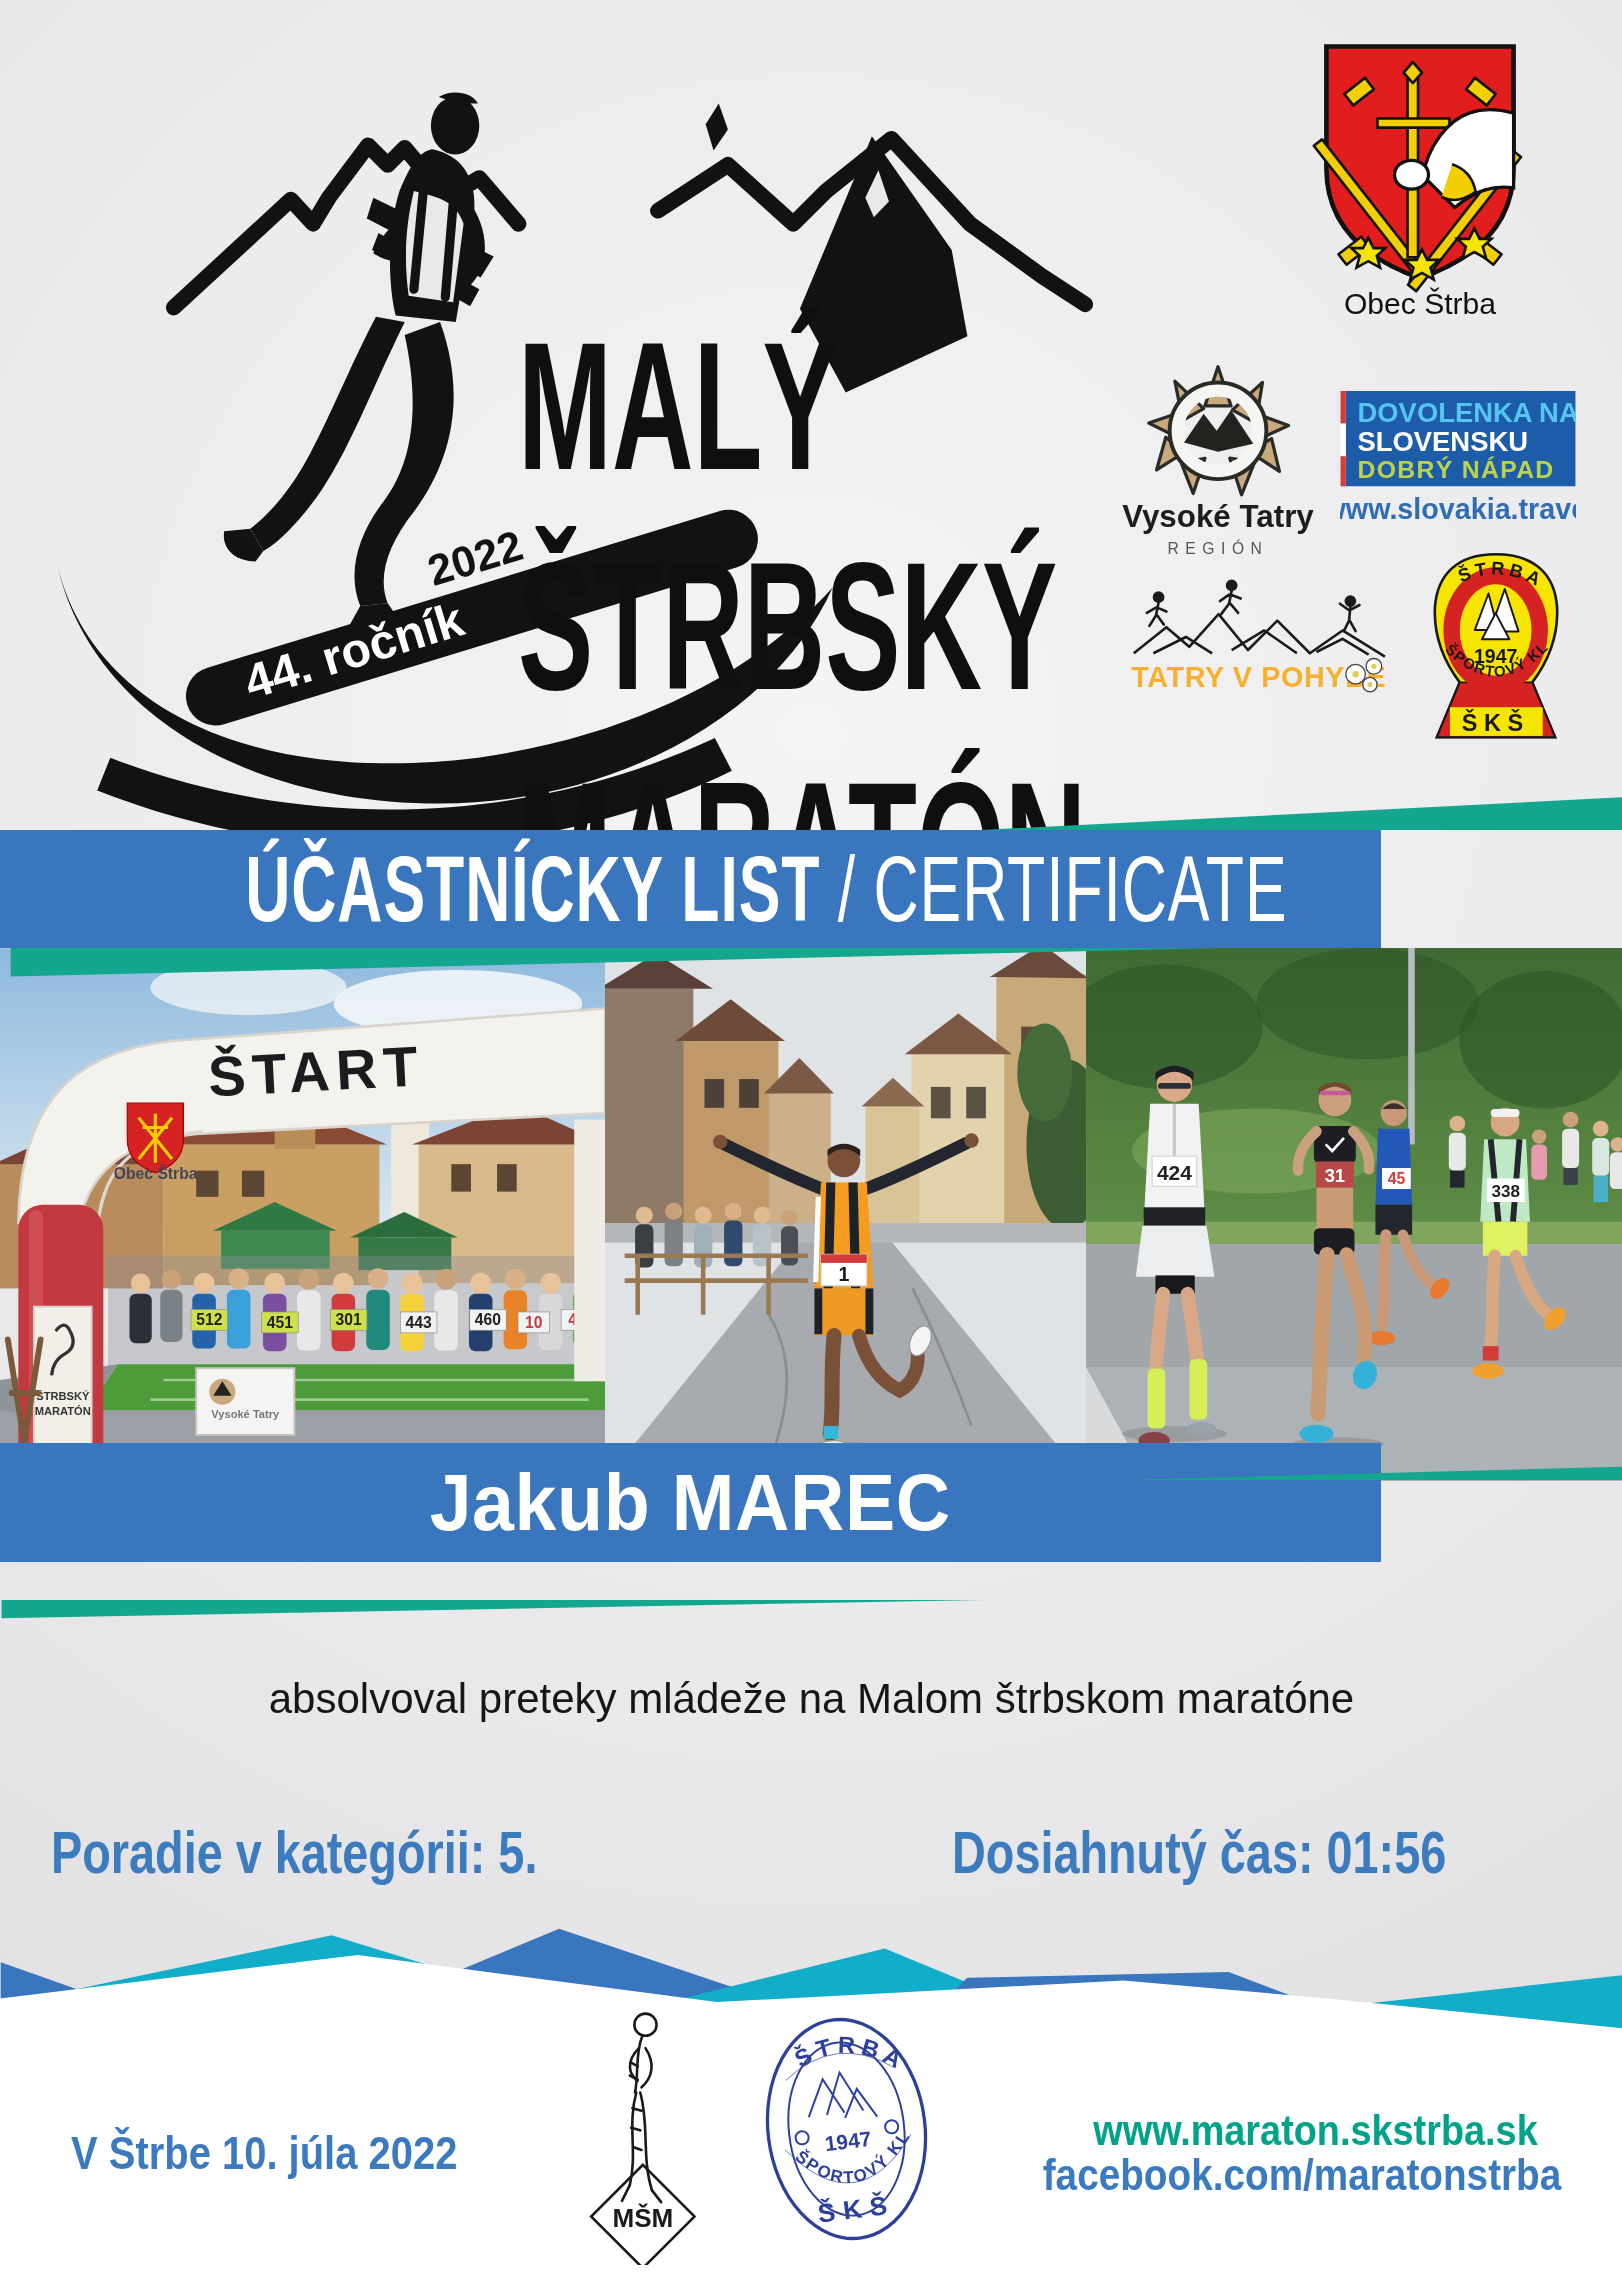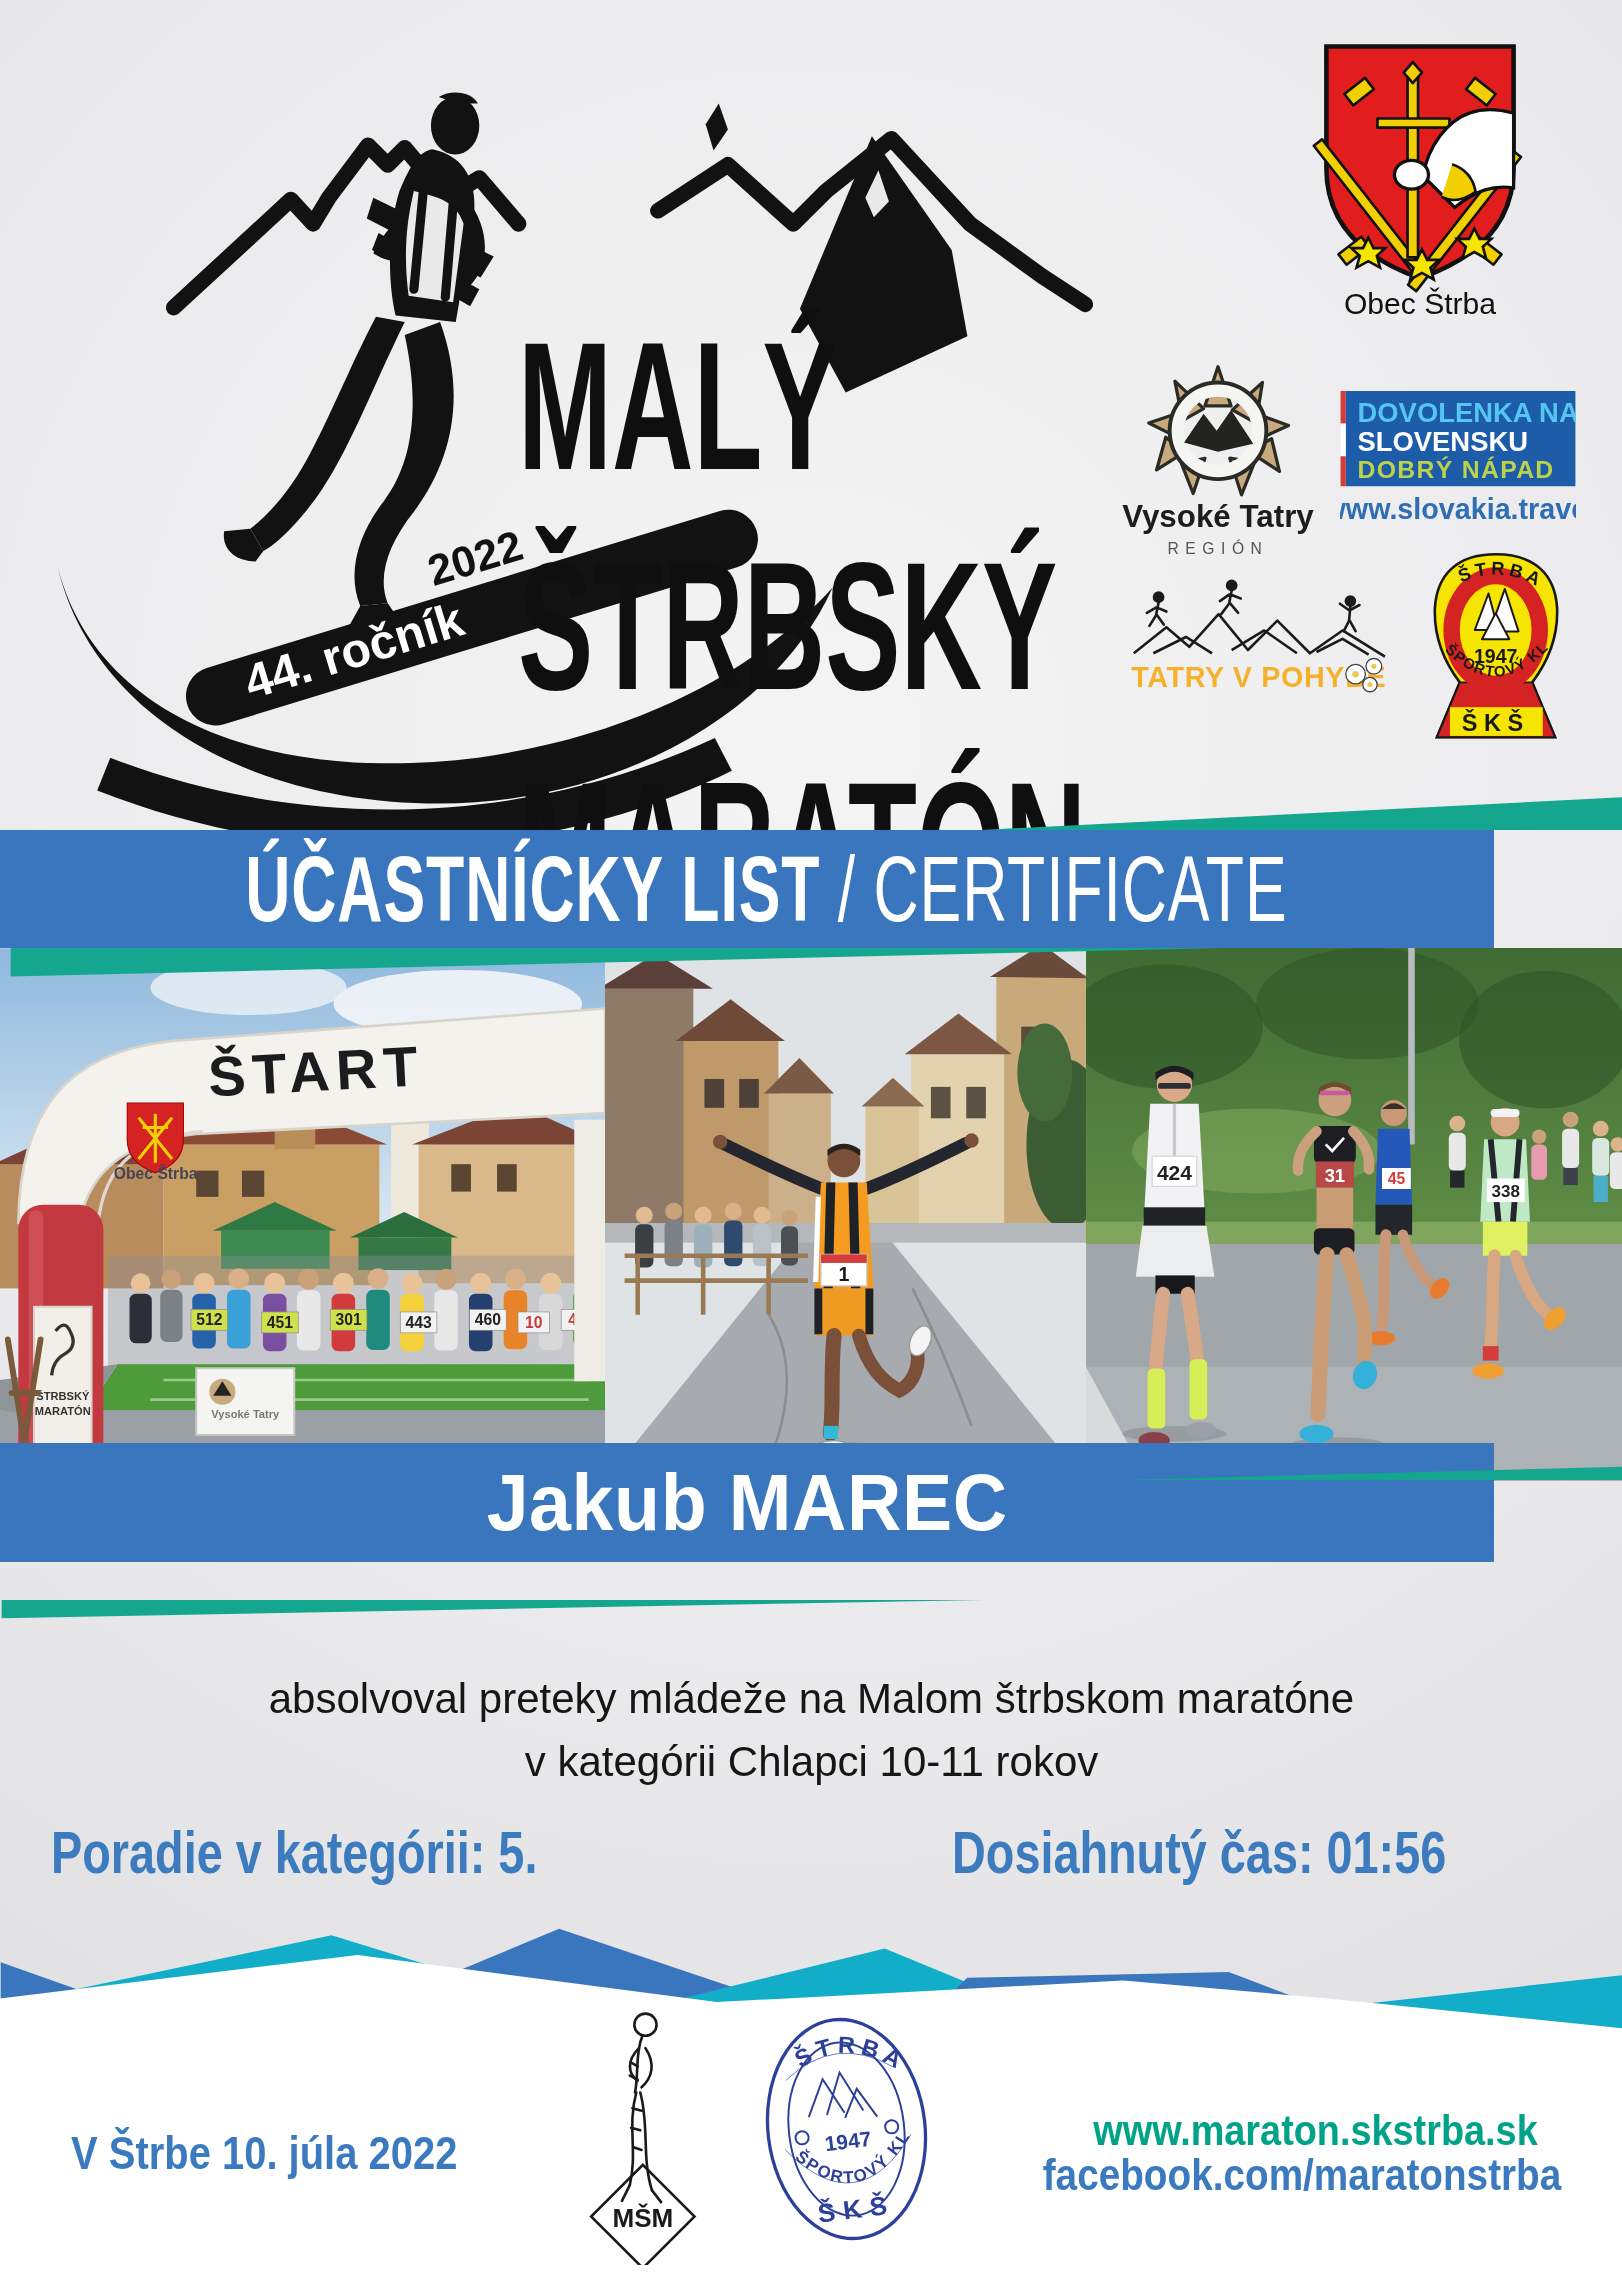--- a/index.html
+++ b/index.html
@@ -14,21 +14,21 @@
     font-size:182px;font-weight:700;color:#0f0f10;line-height:220px;letter-spacing:0px;white-space:nowrap;}
   .title span{display:block;}
   
   .coa{left:1312px;top:36px;}
   .vt{left:1120px;top:360px;}
   .dov{left:1340px;top:391px;}
   .tvp{left:1127px;top:575px;}
   .sks{left:1419px;top:553px;}
   
   .wedge{left:0;width:1623px;}
-  .band{left:0;width:1494px;background:#3a76bd;color:#fff;text-align:center;white-space:nowrap;}
+  .band{left:0;width:1381px;background:#3a76bd;color:#fff;text-align:center;white-space:nowrap;}
   .band1{top:830px;height:118px;line-height:118px;}
   .band1-inner{display:inline-block;transform:scaleX(0.68);transform-origin:center;font-size:92px;}
   .band1 .bold{font-weight:700;letter-spacing:1.3px;}
   .band1 .light{font-weight:400;letter-spacing:1.3px;}
   .band2{top:1443px;height:119px;line-height:119px;text-align:center;}
   .band2-inner{display:inline-block;transform:scaleX(0.94);font-size:80px;font-weight:700;letter-spacing:0.7px;}
   .photo-strip{left:0;top:948px;width:1623px;height:533px;}
   .photo{position:absolute;top:0;height:533px;}
   
   .desc{left:0;top:1667px;width:1623px;text-align:center;font-size:42px;font-weight:400;
@@ -559,21 +559,20 @@
   </svg>
   <div class="abs band band2">
     <span class="band2-inner">Jakub MAREC</span>
   </div>
   <svg class="abs wedge" style="top:1600px" width="1623" height="19.6" viewBox="0 0 2480 30">
     <polygon points="0,0 1503,0 0,28" fill="#14a68f"></polygon>
   </svg>
 
   <div class="abs desc">
     <div>absolvoval preteky mládeže na Malom štrbskom maratóne</div>
-    <div>v kategórii Chlapci 10-11 rokov</div>
   </div>
 
   <div class="abs result rank">
     <span>Poradie v kategórii:</span>
     <span>5.</span>
   </div>
   <div class="abs result time">
     <span>Dosiahnutý čas:</span>
     <span>01:56</span>
   </div>

